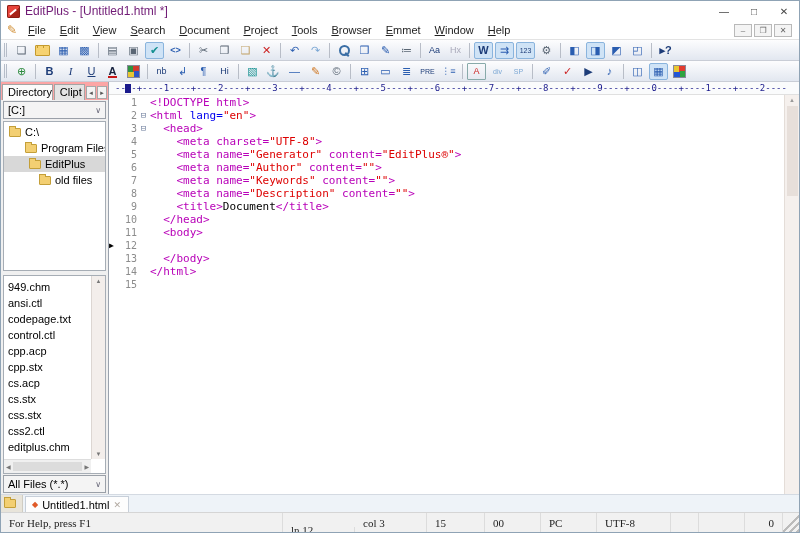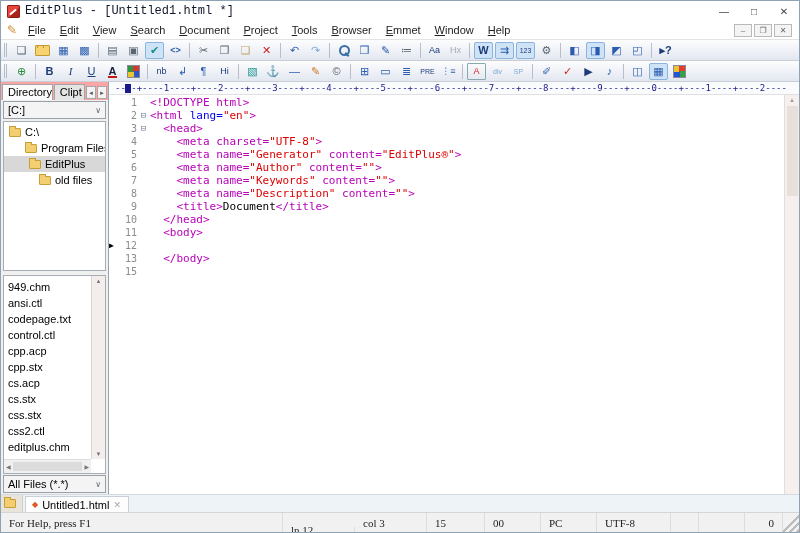--- a/index.html
+++ b/index.html
@@ -4,21 +4,21 @@
 <style>
   * { margin:0; padding:0; box-sizing:border-box; }
   body { background:#cfd8e2; font-family:"Liberation Sans", sans-serif; }
   .window{ width:800px; height:533px; background:#fff; border:1px solid #8fa3b5; position:relative;
            overflow:hidden; font-size:11px; color:#000; display:flex; flex-direction:column;}
   
   .titlebar{height:20px; background:#ffffff; display:flex; align-items:center; padding-left:6px; flex:0 0 auto;}
   .app-icon{width:13px;height:13px;border-radius:2px;background:linear-gradient(135deg,#e8453c 55%,#a82318 55%);
             box-shadow:inset 0 0 0 1px #8c1d14; margin-right:5px; position:relative;}
   .app-icon::after{content:"";position:absolute;left:2px;top:6px;width:8px;height:2px;background:#fff;transform:rotate(-40deg);}
-  .title-text{font-size:12px; color:#0f172a;font-family:Liberation Mono, monospace;}
+  .title-text{font-size:12px; color:#701a75;}
   .tb-ctrls{margin-left:auto; display:flex; height:100%;}
   .tb-btn{width:30px; display:flex; align-items:center; justify-content:center; font-size:10px; color:#444; cursor:default;}
   
   .menubar{height:19px; background:#fff; border-bottom:1px solid #e3e3e3; display:flex; align-items:center; padding:0 4px; flex:0 0 auto;}
   .doc-icon{color:#cf8a2d; font-size:12px; margin:0 4px 0 2px; transform:rotate(0deg);}
   .menu-items{display:flex; height:100%; align-items:center;}
   .menu-item{padding:0 7px; color:#222;}
   .menu-item::first-letter{text-decoration:underline;}
   .mdi-ctrls{margin-left:auto; display:flex; gap:2px; padding-right:3px;}
   .mdi-btn{width:18px;height:13px;border:1px solid #b9b9b9;background:#f4f4f4;color:#666;
@@ -294,20 +294,21 @@
           <div class="cl"><span class="mk"></span><span class="ln">4</span><span class="fd"></span><span class="src"><span class="tok-tag">    &lt;meta charset=</span><span class="tok-val">"UTF-8"</span><span class="tok-tag">&gt;</span></span></div>
           <div class="cl"><span class="mk"></span><span class="ln">5</span><span class="fd"></span><span class="src"><span class="tok-tag">    &lt;meta name=</span><span class="tok-val">"Generator"</span><span class="tok-tag"> content=</span><span class="tok-val">"EditPlus®"</span><span class="tok-tag">&gt;</span></span></div>
           <div class="cl"><span class="mk"></span><span class="ln">6</span><span class="fd"></span><span class="src"><span class="tok-tag">    &lt;meta name=</span><span class="tok-val">"Author"</span><span class="tok-tag"> content=</span><span class="tok-val">""</span><span class="tok-tag">&gt;</span></span></div>
           <div class="cl"><span class="mk"></span><span class="ln">7</span><span class="fd"></span><span class="src"><span class="tok-tag">    &lt;meta name=</span><span class="tok-val">"Keywords"</span><span class="tok-tag"> content=</span><span class="tok-val">""</span><span class="tok-tag">&gt;</span></span></div>
           <div class="cl"><span class="mk"></span><span class="ln">8</span><span class="fd"></span><span class="src"><span class="tok-tag">    &lt;meta name=</span><span class="tok-val">"Description"</span><span class="tok-tag"> content=</span><span class="tok-val">""</span><span class="tok-tag">&gt;</span></span></div>
           <div class="cl"><span class="mk"></span><span class="ln">9</span><span class="fd"></span><span class="src"><span class="tok-tag">    &lt;title&gt;</span><span class="tok-txt">Document</span><span class="tok-tag">&lt;/title&gt;</span></span></div>
           <div class="cl"><span class="mk"></span><span class="ln">10</span><span class="fd"></span><span class="src"><span class="tok-tag">  &lt;/head&gt;</span></span></div>
           <div class="cl"><span class="mk"></span><span class="ln">11</span><span class="fd"></span><span class="src"><span class="tok-tag">  &lt;body&gt;</span></span></div>
           <div class="cl"><span class="mk">▶</span><span class="ln">12</span><span class="fd"></span><span class="src"></span></div>
           <div class="cl"><span class="mk"></span><span class="ln">13</span><span class="fd"></span><span class="src"><span class="tok-tag">  &lt;/body&gt;</span></span></div>
+          <div class="cl"><span class="mk"></span><span class="ln">14</span><span class="fd"></span><span class="src"><span class="tok-tag">&lt;/html&gt;</span></span></div>
           <div class="cl"><span class="mk"></span><span class="ln">15</span><span class="fd"></span><span class="src"></span></div>
         </div>
       <div class="edit-vscroll">
         <span>▲</span>
         <span class="evthumb"></span>
       </div>
     </div>
 
   </div>
 

